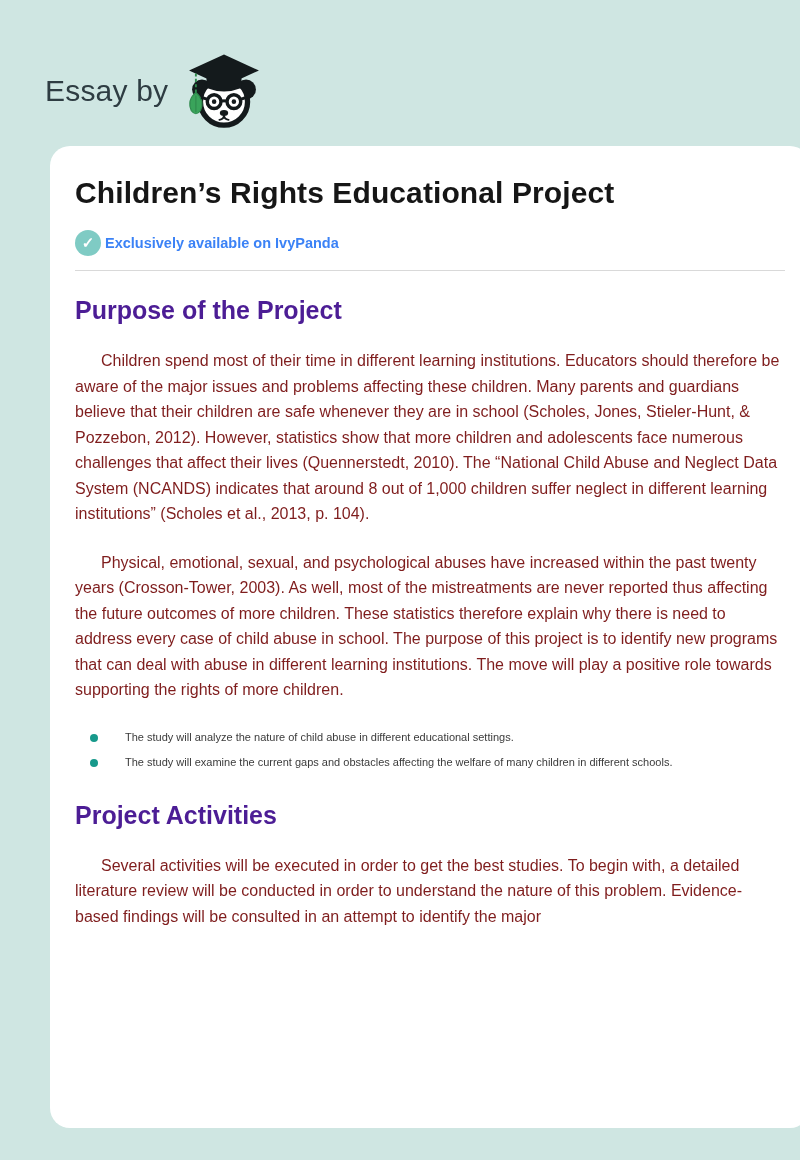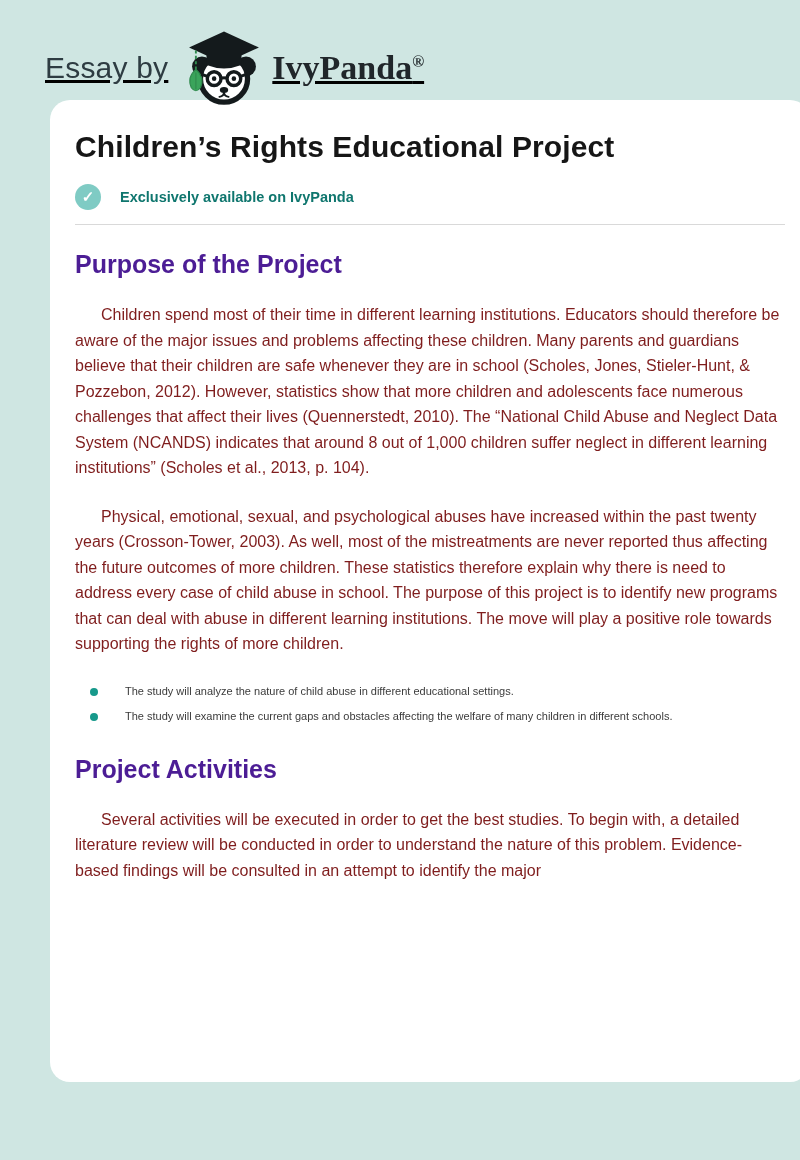--- a/index.html
+++ b/index.html
@@ -6,22 +6,21 @@
   html, body {
     width: 800px; height: 1160px;
     background: #cfe6e2;
     font-family: "Liberation Sans", sans-serif;
     overflow: hidden;
   }
   
   .site-header {
     display: flex; align-items: center;
     padding: 36px 0 0 45px;
-    height: 100px;
-    text-decoration: underline;
+    height: 146px;
   }
   .essay-by {
     font-size: 30px; color: #2e3c42; letter-spacing: 0.2px;
   }
   .logo-wrap { margin: 0 10px 0 18px; }
   .logo-wrap svg { display: block; }
   .brand {
     font-family: "Liberation Serif", serif;
     font-weight: 700; font-size: 34px; color: #20262a;
   }
@@ -44,22 +43,22 @@
     margin-top: 20px;
   }
   .badge-circle {
     width: 26px; height: 26px; border-radius: 50%;
     background: #7fcbc4; color: #ffffff;
     display: flex; align-items: center; justify-content: center;
     font-size: 15px; font-weight: 700;
     flex: 0 0 auto;
   }
   .badge-label {
-    margin-left: 19px;
-    font-size: 14.5px; font-weight: 700; color: #0f766e;
+    margin-left: 4px;
+    font-size: 14.5px; font-weight: 700; color: #3b82f6;
   }
   .divider {
     border: none; border-top: 1px solid #d9d9d9;
     margin-top: 14px;
   }
   h2.section-heading {
     font-size: 25px; font-weight: 700; color: #4c1d95;
     margin-top: 25px;
   }
   p.body-para {
@@ -109,21 +108,20 @@
       <line x1="46" y1="65" x2="54" y2="65" stroke="#141a1c" stroke-width="4"></line>
       <line x1="28" y1="63" x2="20" y2="60" stroke="#141a1c" stroke-width="4"></line>
       <line x1="72" y1="63" x2="80" y2="60" stroke="#141a1c" stroke-width="4"></line>
       <circle cx="37" cy="66" r="3" fill="#141a1c"></circle>
       <circle cx="63" cy="66" r="3" fill="#141a1c"></circle>
 
       <ellipse cx="50" cy="81" rx="5.5" ry="4" fill="#141a1c"></ellipse>
       <path d="M50 84 Q50 89 44 90 M50 84 Q50 89 56 90" stroke="#141a1c" stroke-width="2.5" fill="none" stroke-linecap="round"></path>
     </svg>
   </span>
-  <span class="brand"><span>IvyPanda</span><sup>®</sup></span>
 </header>
 
 <main class="card">
   <h1 class="doc-title">Children’s Rights Educational Project</h1>
 
   <div class="badge-row">
     <span class="badge-circle">✓</span>
     <span class="badge-label">Exclusively available on IvyPanda</span>
   </div>
 

